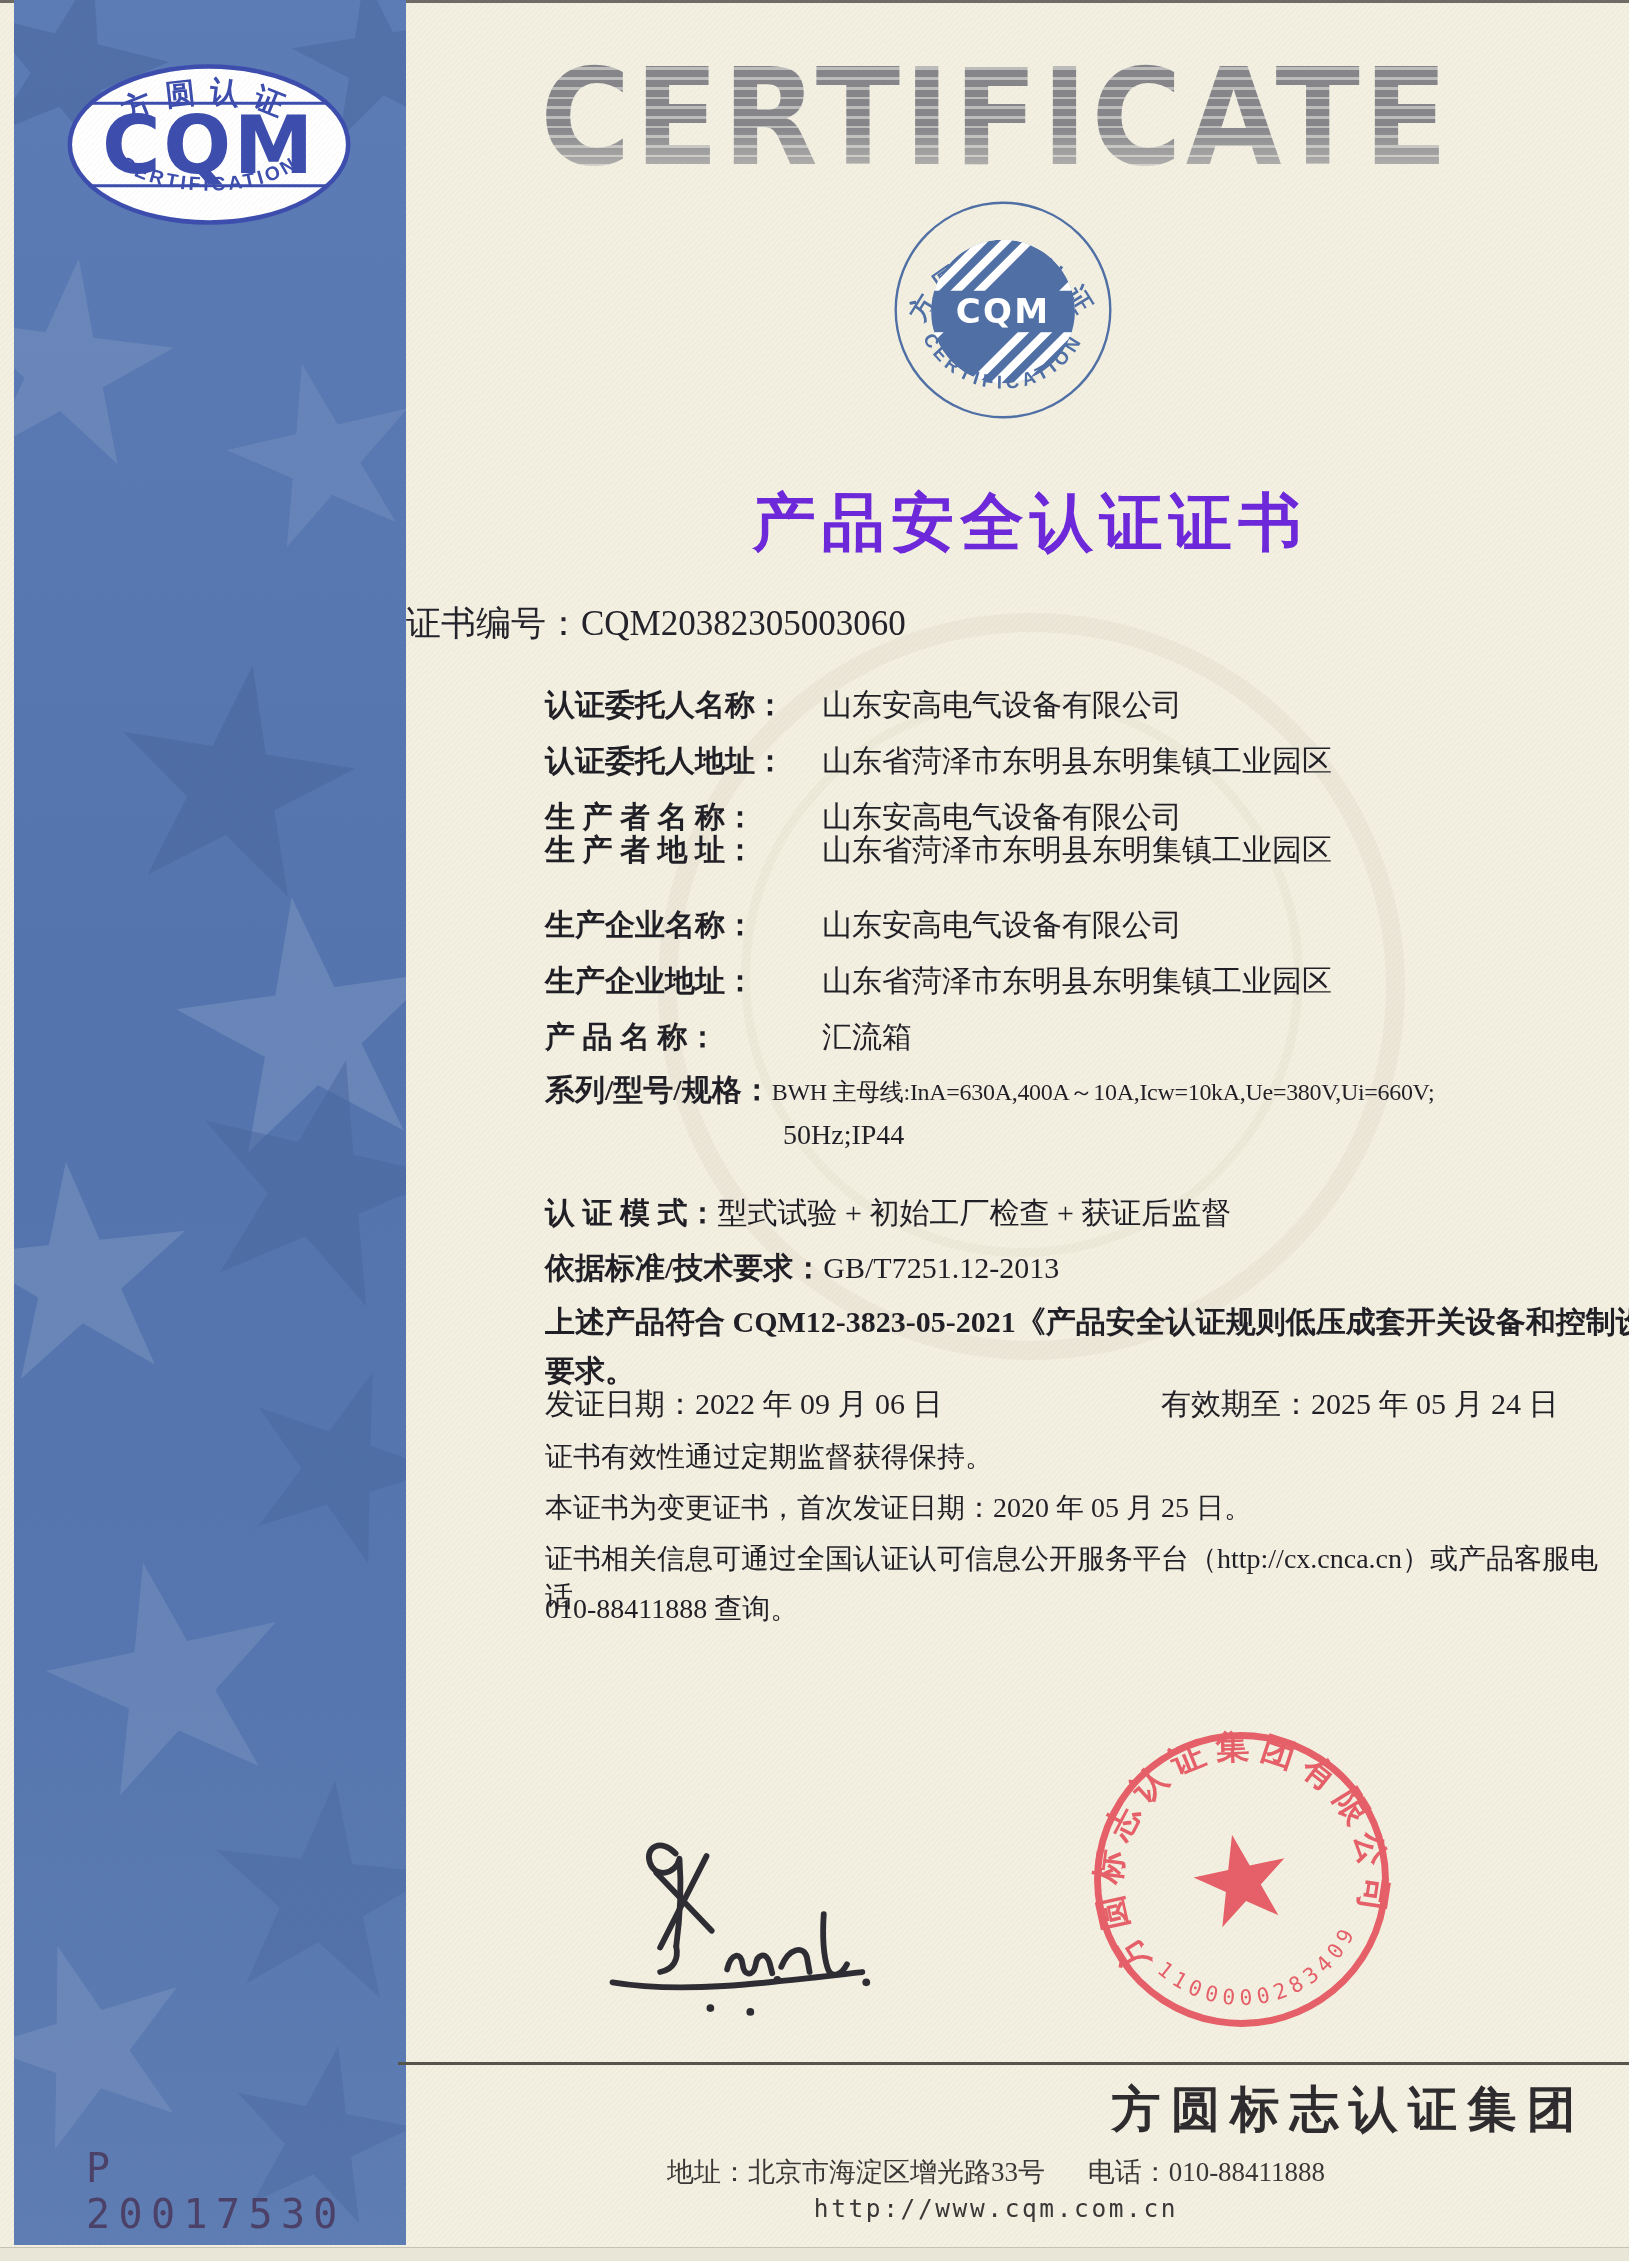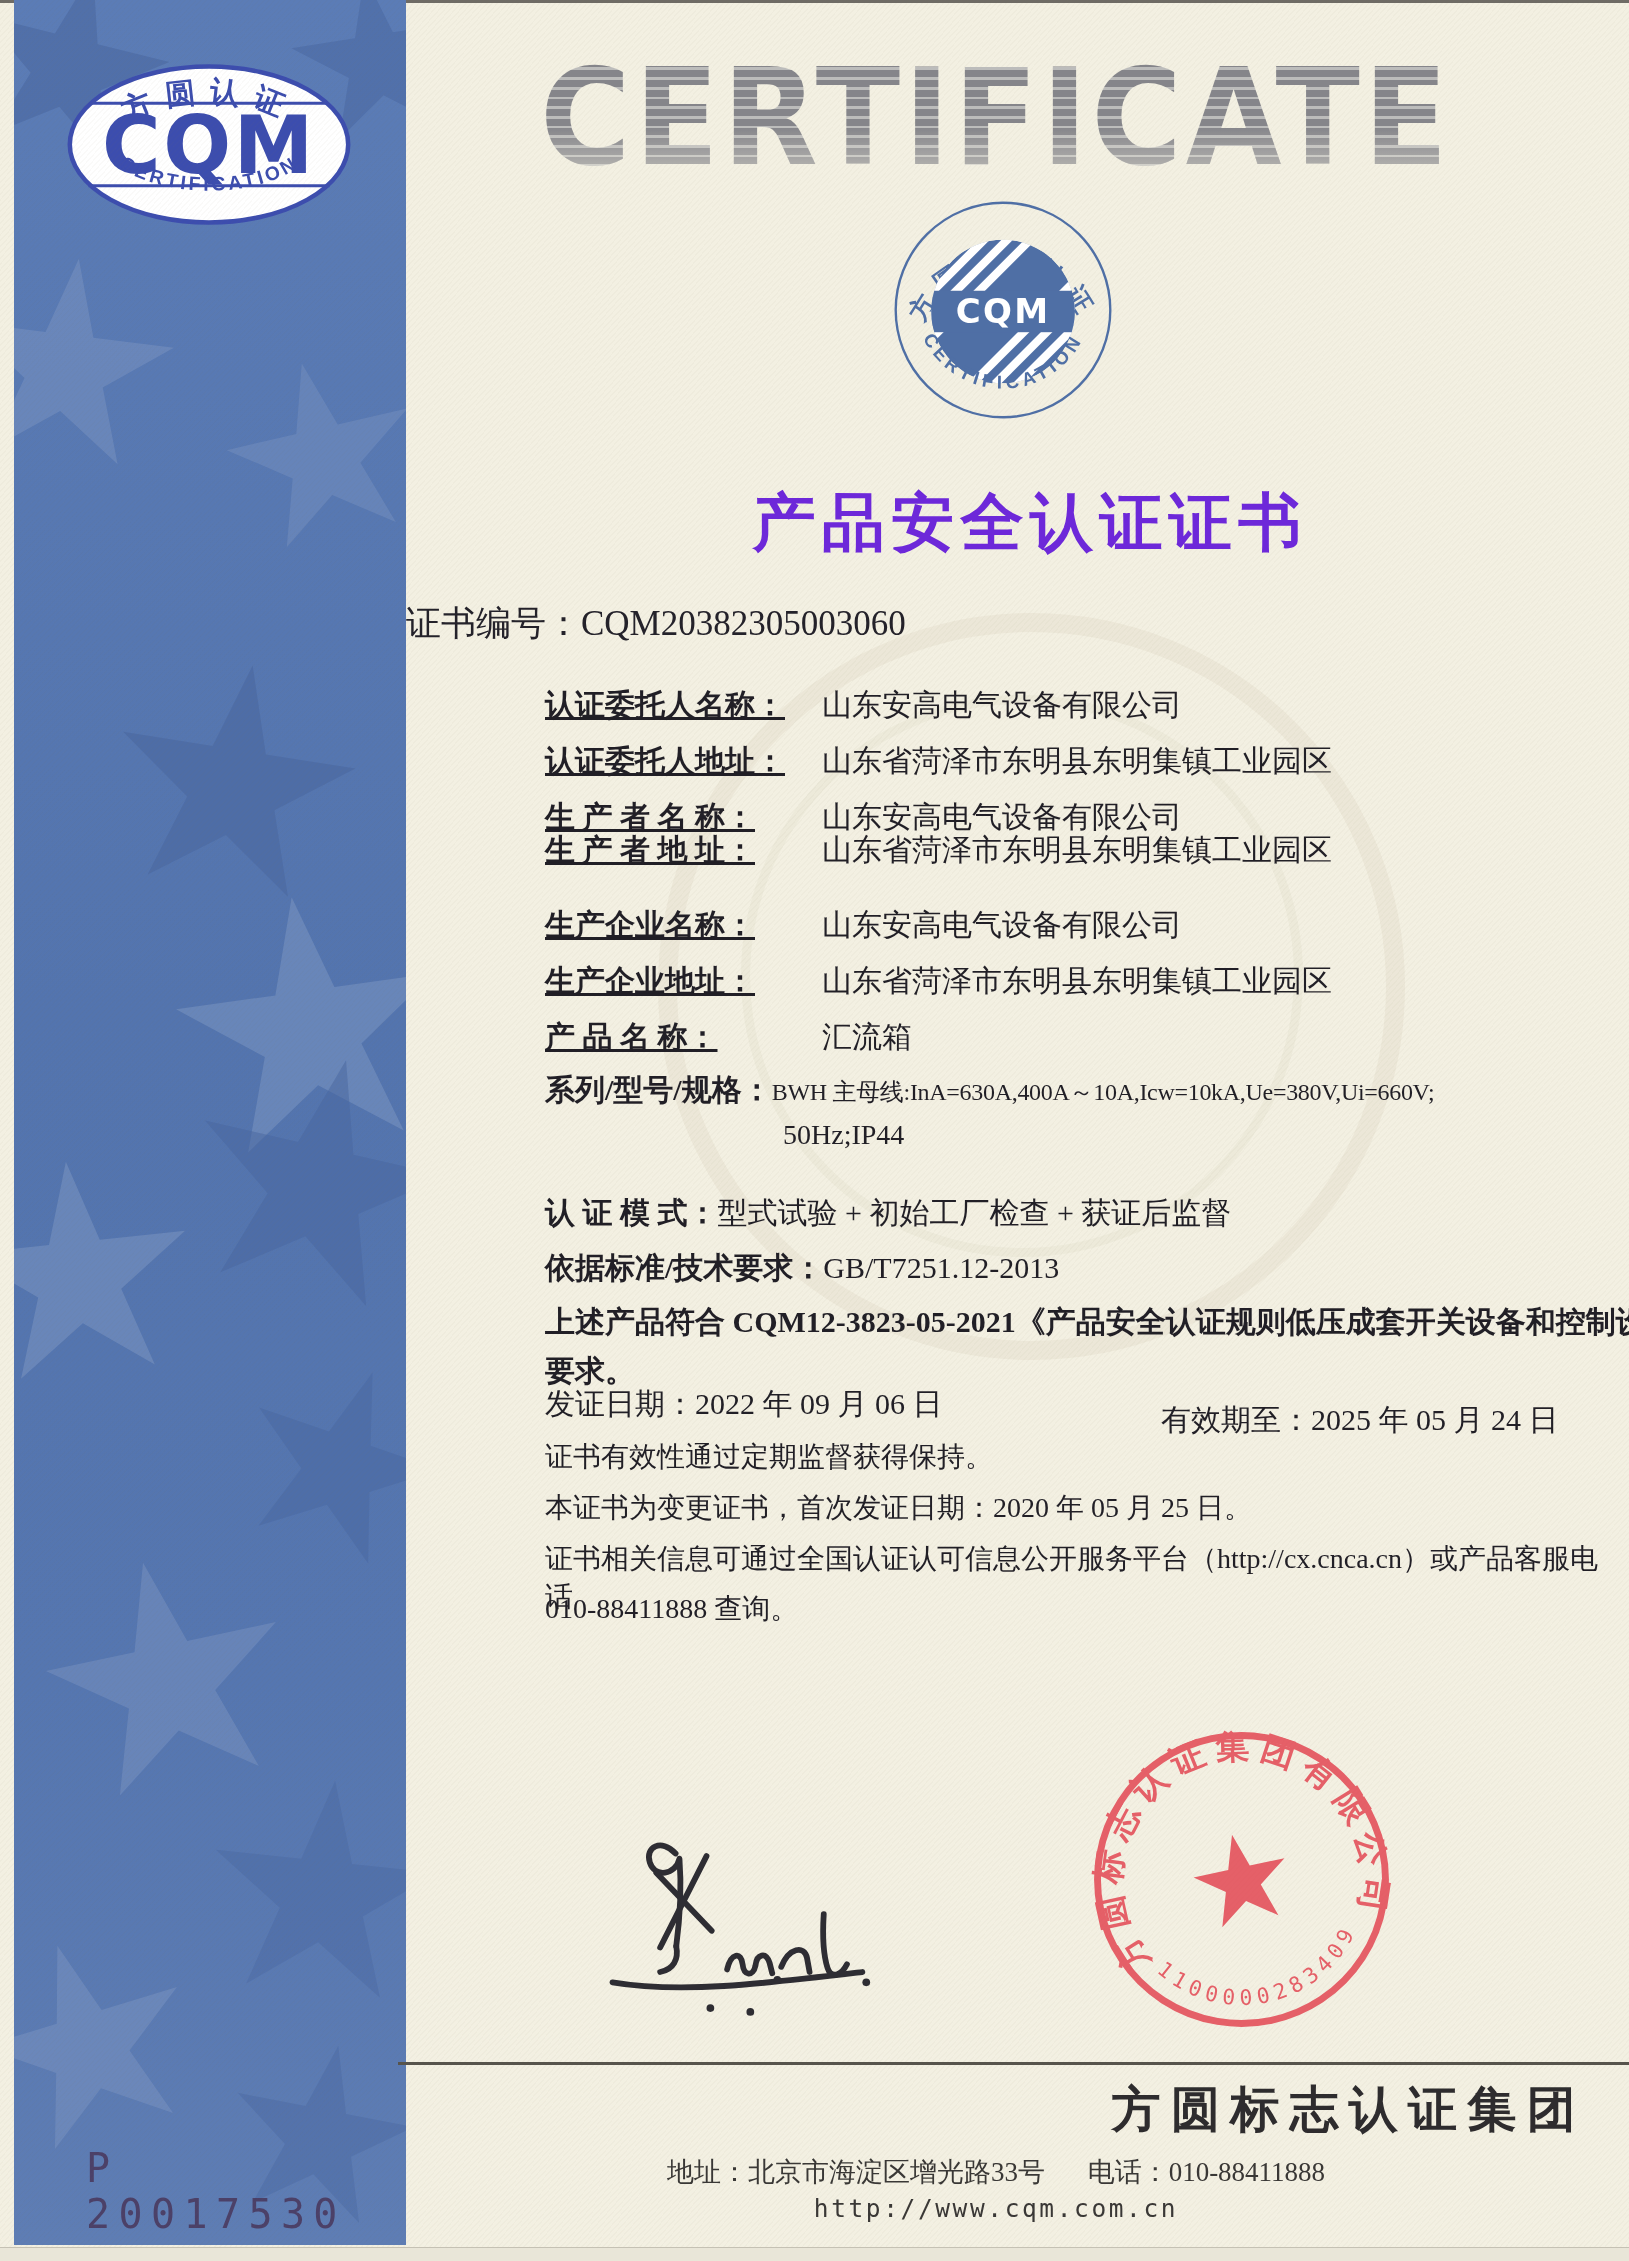--- a/index.html
+++ b/index.html
@@ -61,27 +61,27 @@
   }
 
   
   .wm-ring{position:absolute;border-radius:50%;pointer-events:none;}
   .wm1{left:658px;top:613px;width:709px;height:709px;border:19.3px solid rgba(172,160,128,.10);}
   .wm2{left:741px;top:695px;width:544px;height:544px;border:9px solid rgba(172,160,128,.08);}
 
   
   .row{position:absolute;left:545px;width:1048px;font-size:30px;white-space:nowrap;}
   .row .lbl{font-weight:700;display:inline-block;}
-  .lbl-fix{width:277px;text-decoration:underline;}
+  .lbl-fix{width:277px;}
   .val{font-weight:400;}
   .val-spec{font-size:24px;letter-spacing:-0.3px;}
   .spec2{position:absolute;left:783px;font-size:28px;}
   .stmt{position:absolute;left:545px;width:1057px;font-size:30px;font-weight:700;white-space:nowrap;}
   .note{position:absolute;left:545px;width:1057px;font-size:28px;}
-  .dates .exp{position:absolute;left:616px;top:16px;white-space:nowrap;}
+  .dates .exp{position:absolute;left:616px;top:0;white-space:nowrap;}
 
   
   .signature{position:absolute;left:584px;top:1820px;}
   .seal{position:absolute;left:1085px;top:1723px;opacity:.92;}
 
   
   .rule{position:absolute;left:398px;top:2062px;width:1232px;height:2.6px;background:#57544c;}
   .f-company{
     position:absolute;left:406px;top:2077px;width:1180px;text-align:right;
     font-size:49px;font-weight:700;letter-spacing:10.3px;color:#2e2c2e;

